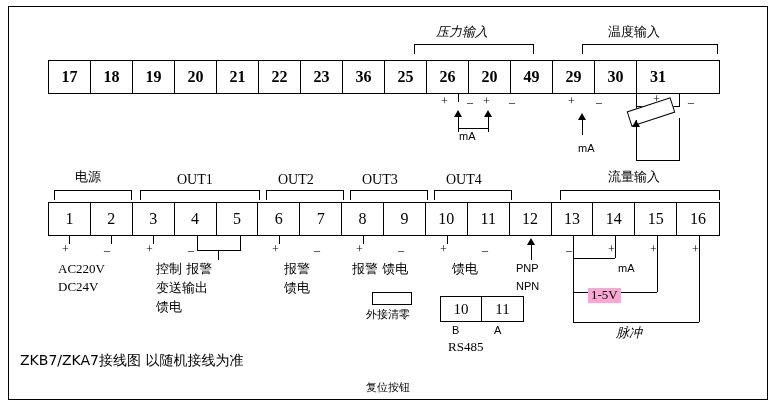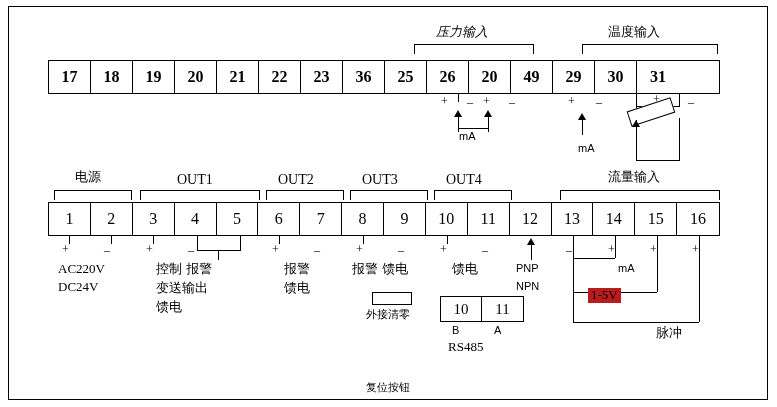--- a/index.html
+++ b/index.html
@@ -301,19 +301,20 @@
 
   <div class="ln vl" style="left:573px; top:236px; height:86px;"></div>
   <div class="ln vl" style="left:615px; top:236px; height:22px;"></div>
   <div class="ln vl" style="left:657px; top:236px; height:56px;"></div>
   <div class="ln vl" style="left:699px; top:236px; height:86px;"></div>
 
   <div class="ln hl" style="left:573px; top:258px; width:42px;"></div>
   <div class="t sm" style="left:618px; top:262px;">mA</div>
 
   <div class="ln hl" style="left:573px; top:292px; width:84px;"></div>
-  <div class="t" style="left:588px; top:288px; font-family:'Liberation Serif',serif; background:#b91c1c; padding:0 3px;">1-5V</div>
+  <div class="t" style="left:588px; top:288px; font-family:'Liberation Serif',serif; background:#f9a8d4; padding:0 3px;">1-5V</div>
 
   <div class="ln hl" style="left:573px; top:322px; width:126px;"></div>
-  <div class="t cn" style="left:656px; top:326px;">脉冲</div>
-
+  <div class="t cn" style="left:616px; top:326px;font-style:italic;">脉冲</div>
+
+  <div class="footer-label">ZKB7/ZKA7接线图  以随机接线为准</div>
 
 </div>
 
 </body></html>

